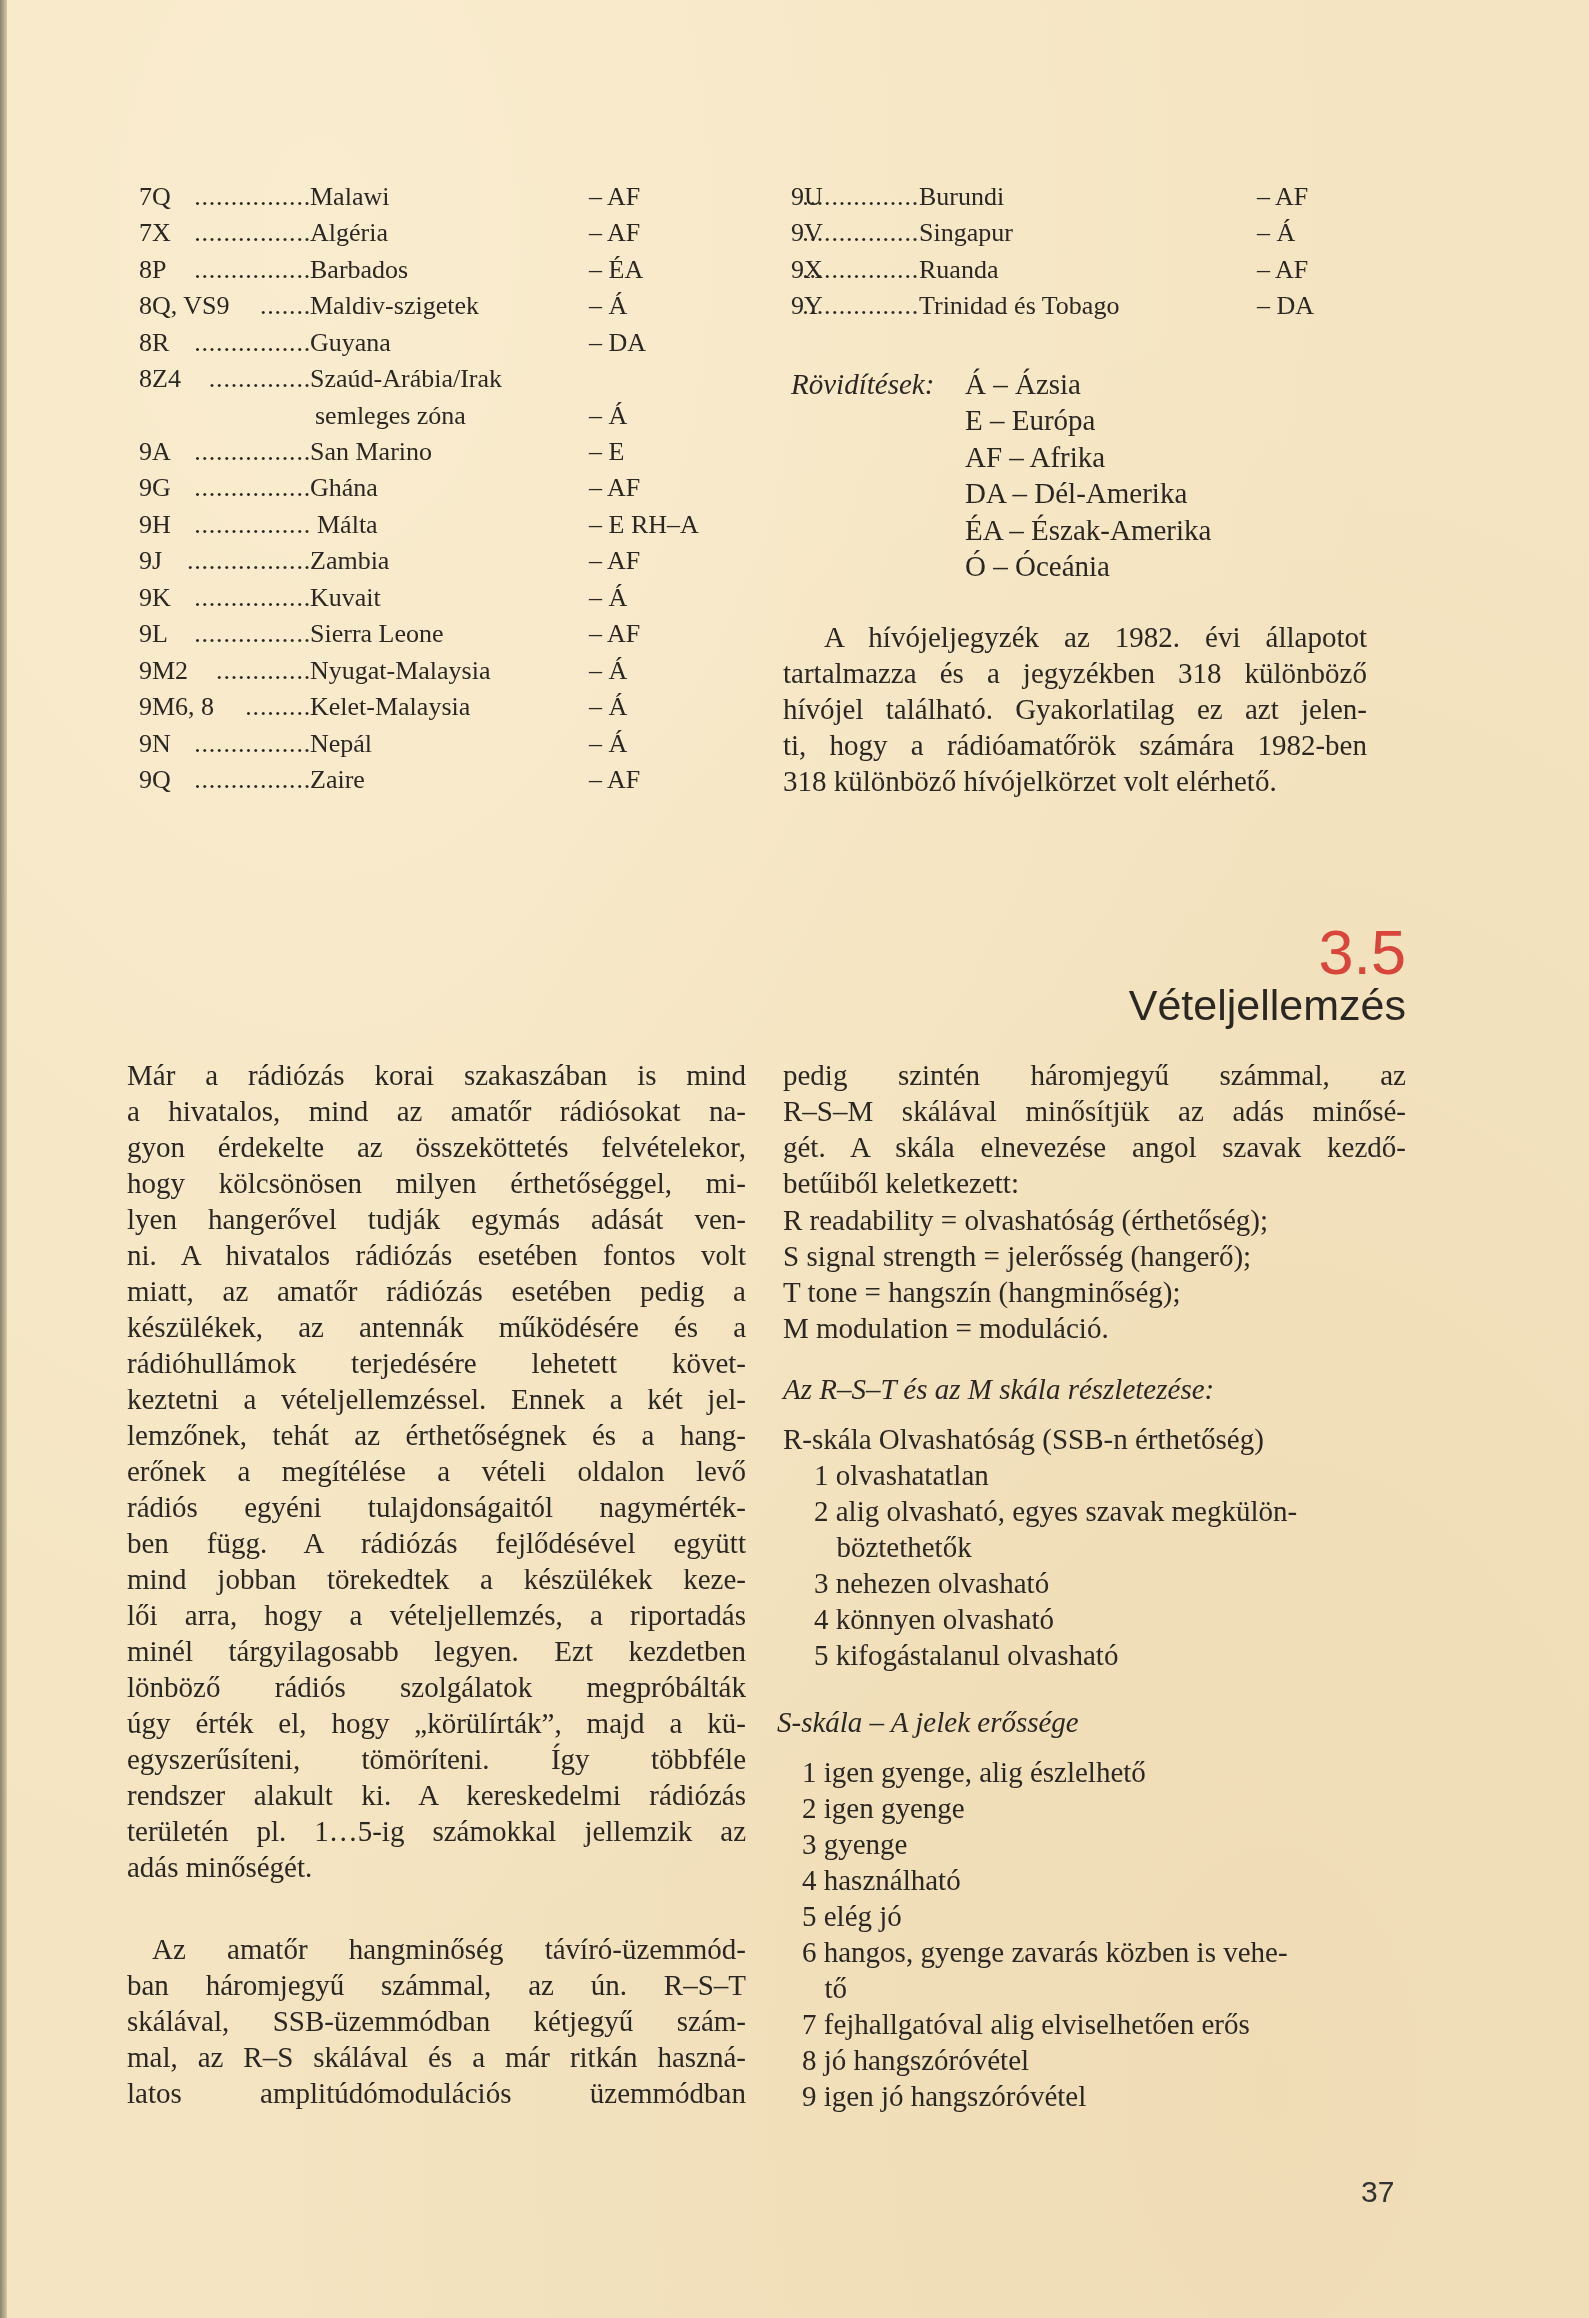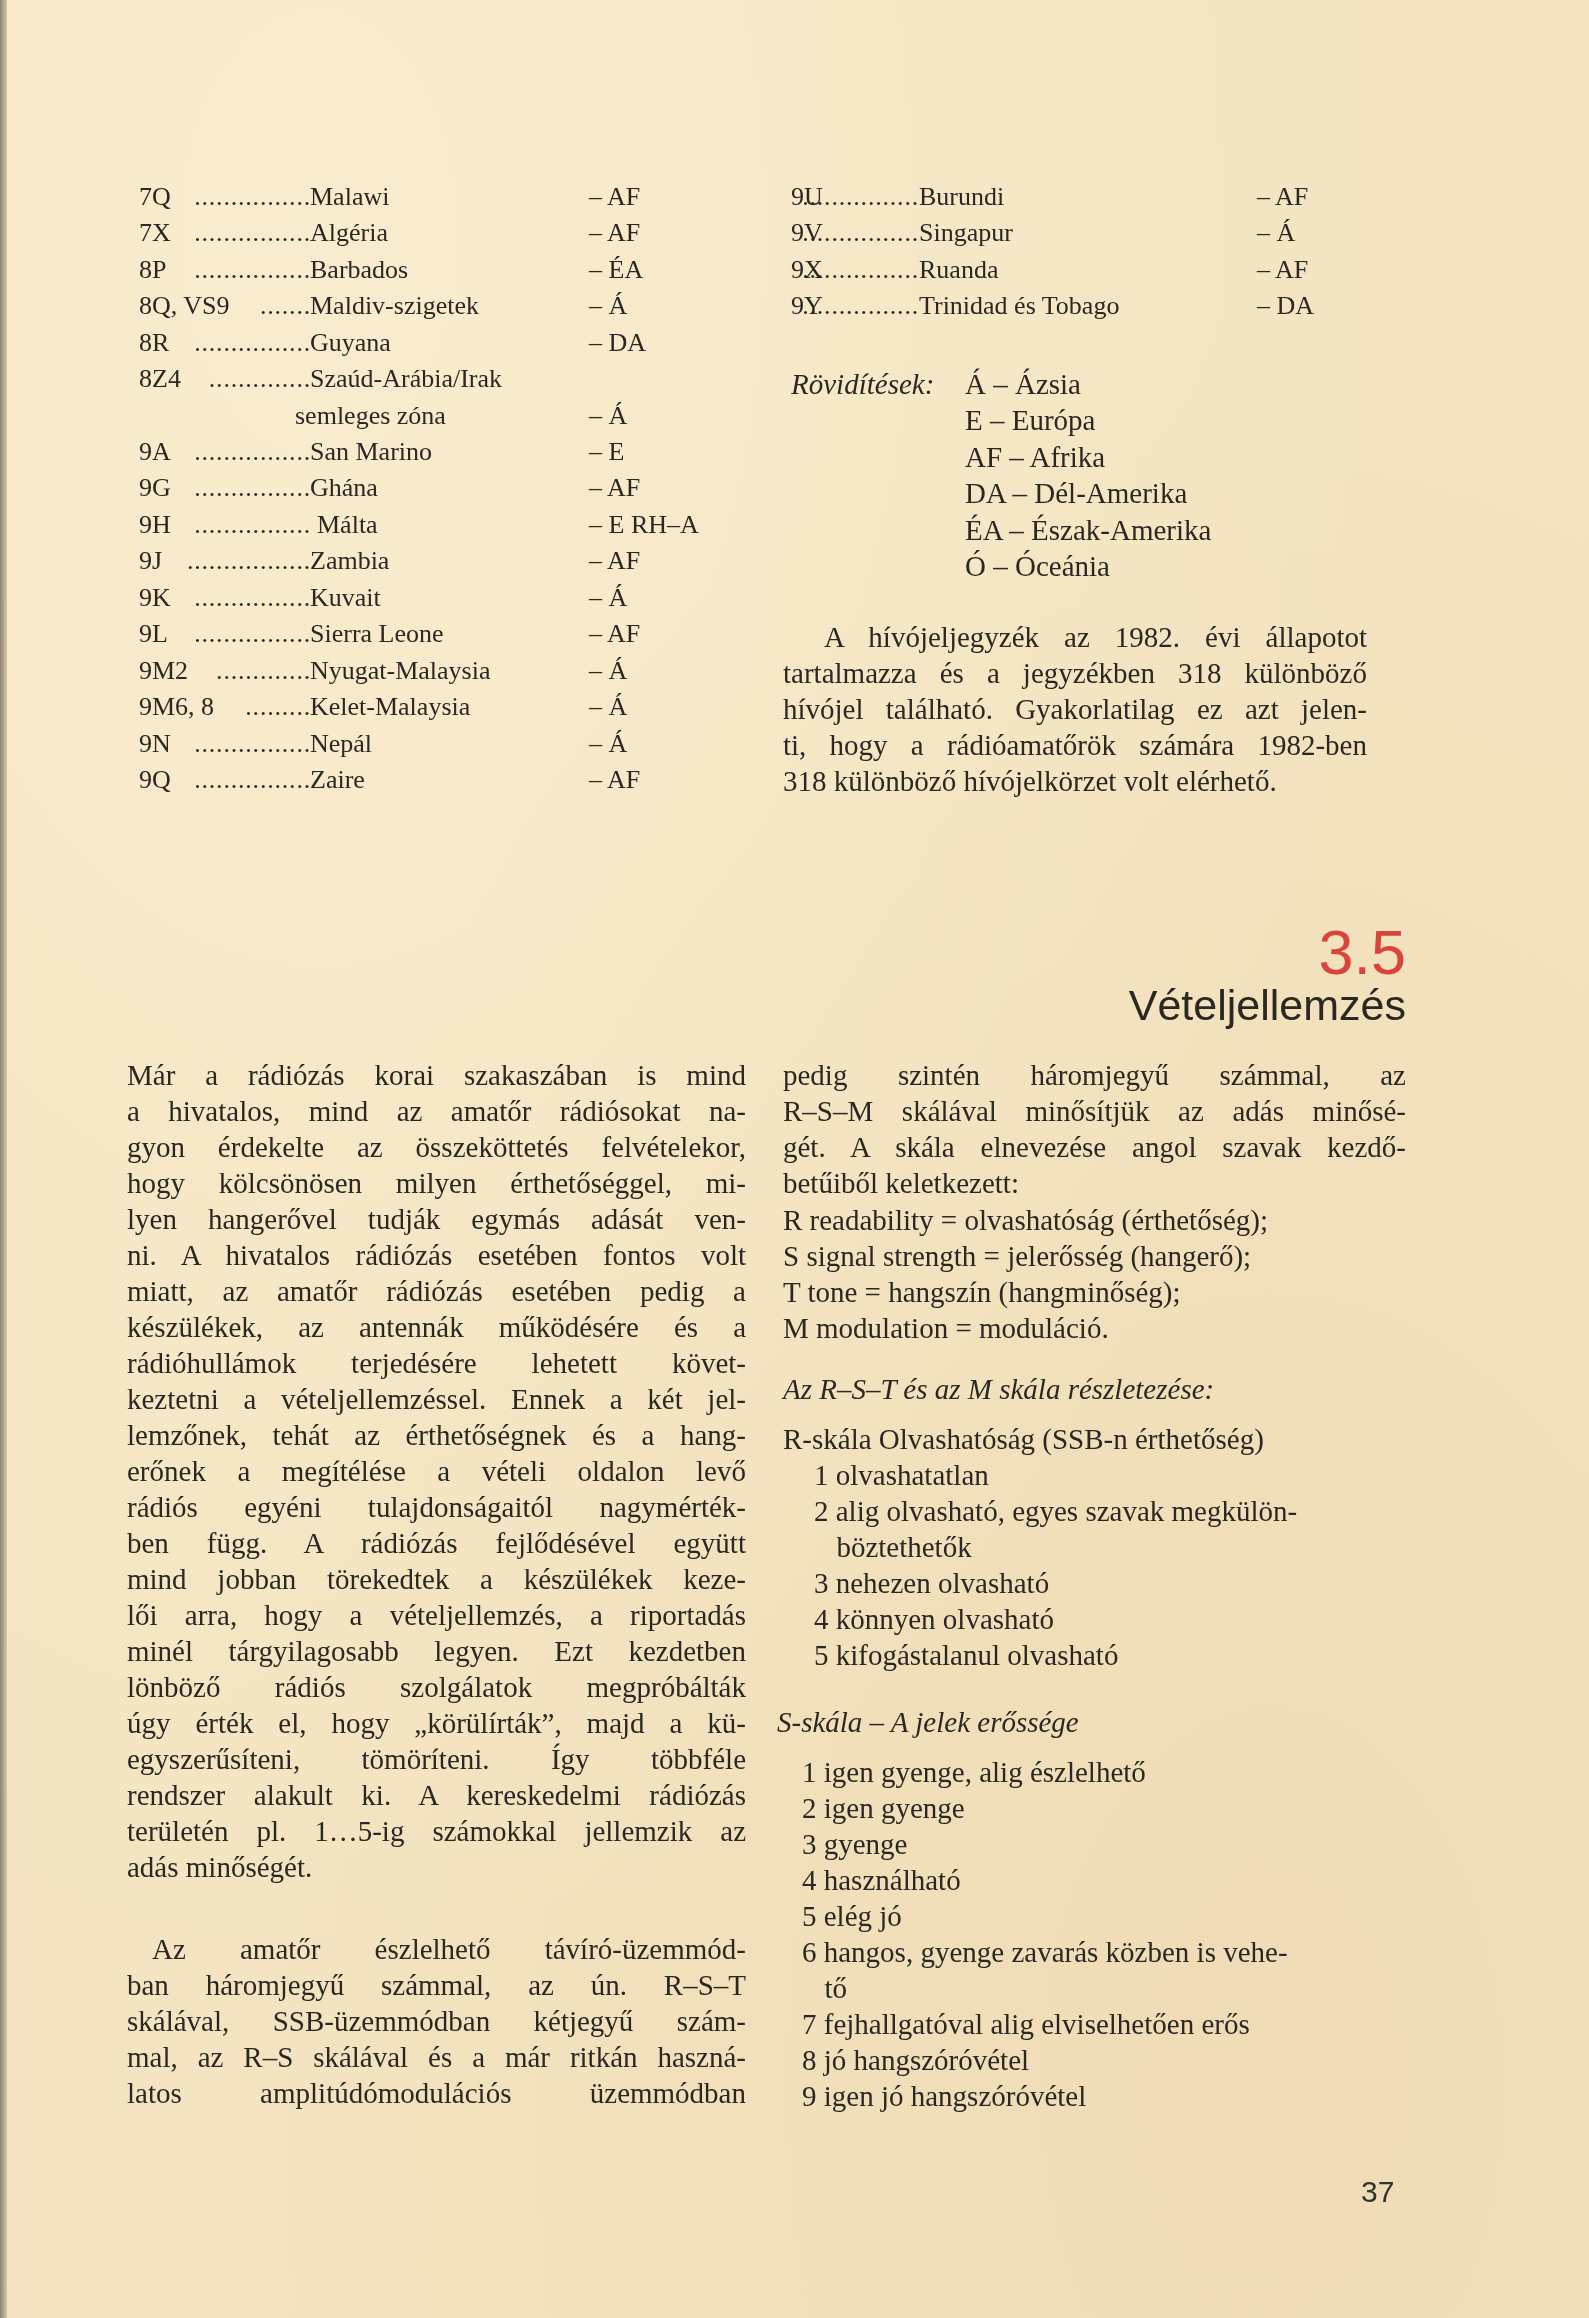--- a/index.html
+++ b/index.html
@@ -67,21 +67,21 @@
       </div>
       <div class="row" style="top: 182px; left: 0px; width: 100%;">
         <span class="code">8Z4</span>
         <span class="dots" style="right: 441px;">..............</span>
         <span class="country" style="left: 171px;">Szaúd-Arábia/Irak</span>
         <span class="cont" style="left: 450px;"></span>
       </div>
       <div class="row" style="top: 219px; left: 0px; width: 100%;">
         <span class="code"></span>
         <span class="dots" style="right: 441px;"></span>
-        <span class="country" style="left: 156px;">semleges zóna</span>
+        <span class="country" style="left: 176px;">semleges zóna</span>
         <span class="cont" style="left: 450px;">– Á</span>
       </div>
       <div class="row" style="top: 255px; left: 0px; width: 100%;">
         <span class="code">9A</span>
         <span class="dots" style="right: 441px;">................</span>
         <span class="country" style="left: 171px;">San Marino</span>
         <span class="cont" style="left: 450px;">– E</span>
       </div>
       <div class="row" style="top: 291px; left: 0px; width: 100%;">
         <span class="code">9G</span>
@@ -206,21 +206,21 @@
       <span class="line">lői arra, hogy a vételjellemzés, a riportadás</span>
       <span class="line">minél tárgyilagosabb legyen. Ezt kezdetben</span>
       <span class="line">lönböző rádiós szolgálatok megpróbálták</span>
       <span class="line">úgy érték el, hogy „körülírták”, majd a kü-</span>
       <span class="line">egyszerűsíteni, tömöríteni. Így többféle</span>
       <span class="line">rendszer alakult ki. A kereskedelmi rádiózás</span>
       <span class="line">területén pl. 1…5-ig számokkal jellemzik az</span>
       <span class="line last">adás minőségét.</span>
     </div>
   <div class="para" id="leftP2" style="left:127px; top:1931px; width:619px;">
-      <span class="line" style="text-indent: 25px;">Az amatőr észlelhető távíró-üzemmód-</span>
+      <span class="line" style="text-indent: 25px;">Az amatőr hangminőség távíró-üzemmód-</span>
       <span class="line">ban háromjegyű számmal, az ún. R–S–T</span>
       <span class="line">skálával, SSB-üzemmódban kétjegyű szám-</span>
       <span class="line">mal, az R–S skálával és a már ritkán haszná-</span>
       <span class="line">latos amplitúdómodulációs üzemmódban</span>
     </div>
 
   <div class="para" id="rightP" style="left:783px; top:1057px; width:623px;">
       <span class="line">pedig szintén háromjegyű számmal, az</span>
       <span class="line">R–S–M skálával minősítjük az adás minősé-</span>
       <span class="line">gét. A skála elnevezése angol szavak kezdő-</span>

